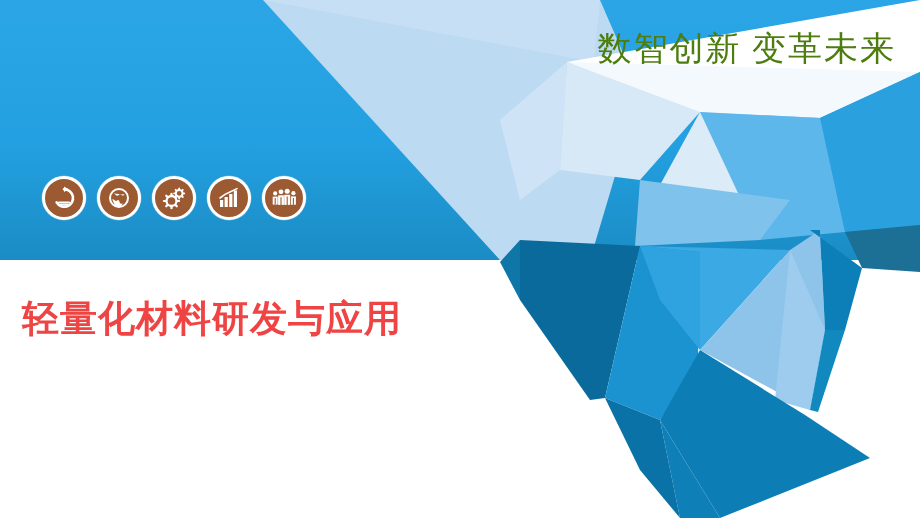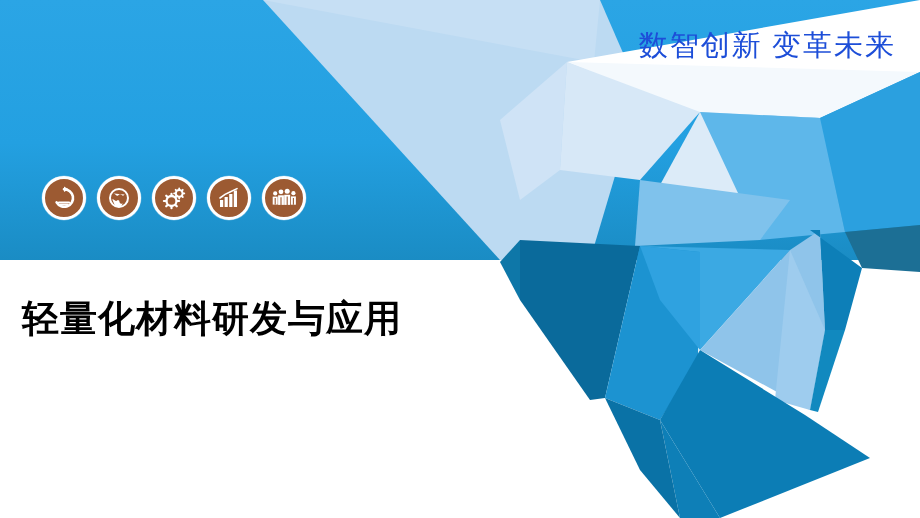--- a/index.html
+++ b/index.html
@@ -37,23 +37,23 @@
     width: 920px;
     height: 518px;
   }
 
   
   .tagline {
     position: absolute;
     right: 24px;
     top: 26px;
     font-family: "Liberation Serif", "DejaVu Serif", serif;
-    font-size: 29px;
+    font-size: 34px;
     letter-spacing: 2px;
-    color: #1d4ed8;
+    color: #4d7c0f;
     white-space: nowrap;
     z-index: 5;
   }
 
   
   .icon-row {
     position: absolute;
     left: 42px;
     top: 176px;
     display: flex;
@@ -78,21 +78,21 @@
 
   
   .title {
     position: absolute;
     left: 22px;
     top: 294px;
     font-family: "DejaVu Sans", "Liberation Sans", sans-serif;
     font-weight: bold;
     font-size: 37px;
     letter-spacing: 1px;
-    color: #000000;
+    color: #ef4444;
     white-space: nowrap;
     z-index: 5;
   }
 </style>
 </head>
 <body>
 
 <div id="slide">
 
   <div class="banner"></div>

